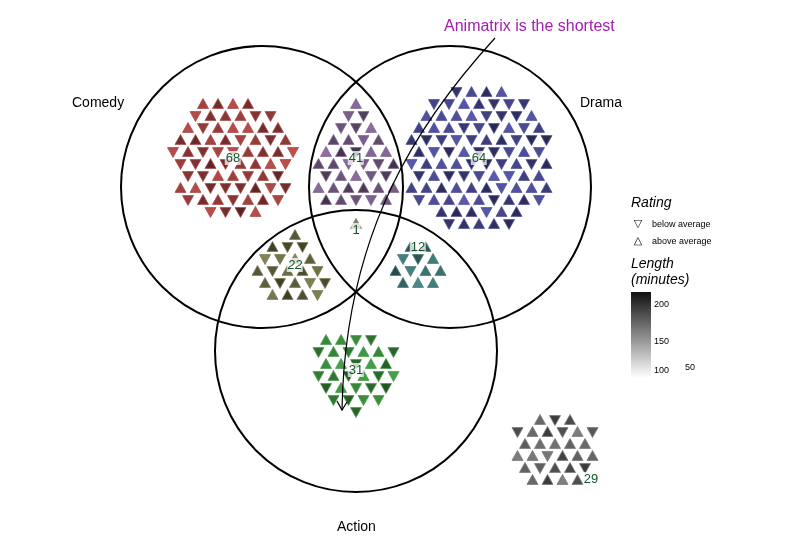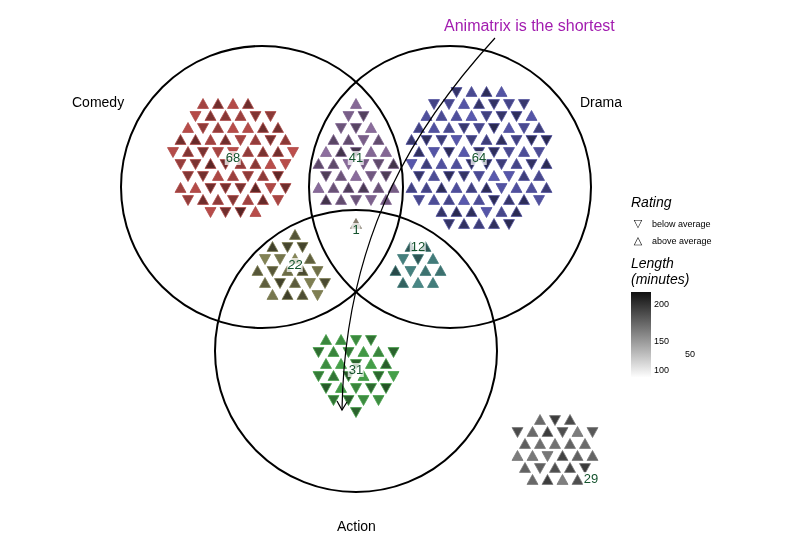--- a/index.html
+++ b/index.html
@@ -348,15 +348,15 @@
   <div class="row">
     <span class="sym">△</span>
     <span>above average</span>
   </div>
   <div class="title" style="margin-top:6px;">Length (minutes)</div>
   <div class="grad">
     <div class="bar"></div>
     <span class="tk" style="top:12px;">200</span>
     <span class="tk" style="top:33px;margin-top:16px;">150</span>
     <span class="tk" style="top:54px;margin-top:24px;">100</span>
-    <span class="tk" style="top:62px;padding-left:31px;">50</span>
+    <span class="tk" style="top:75px;padding-left:31px;">50</span>
   </div>
 </div>
 
 </body></html>

